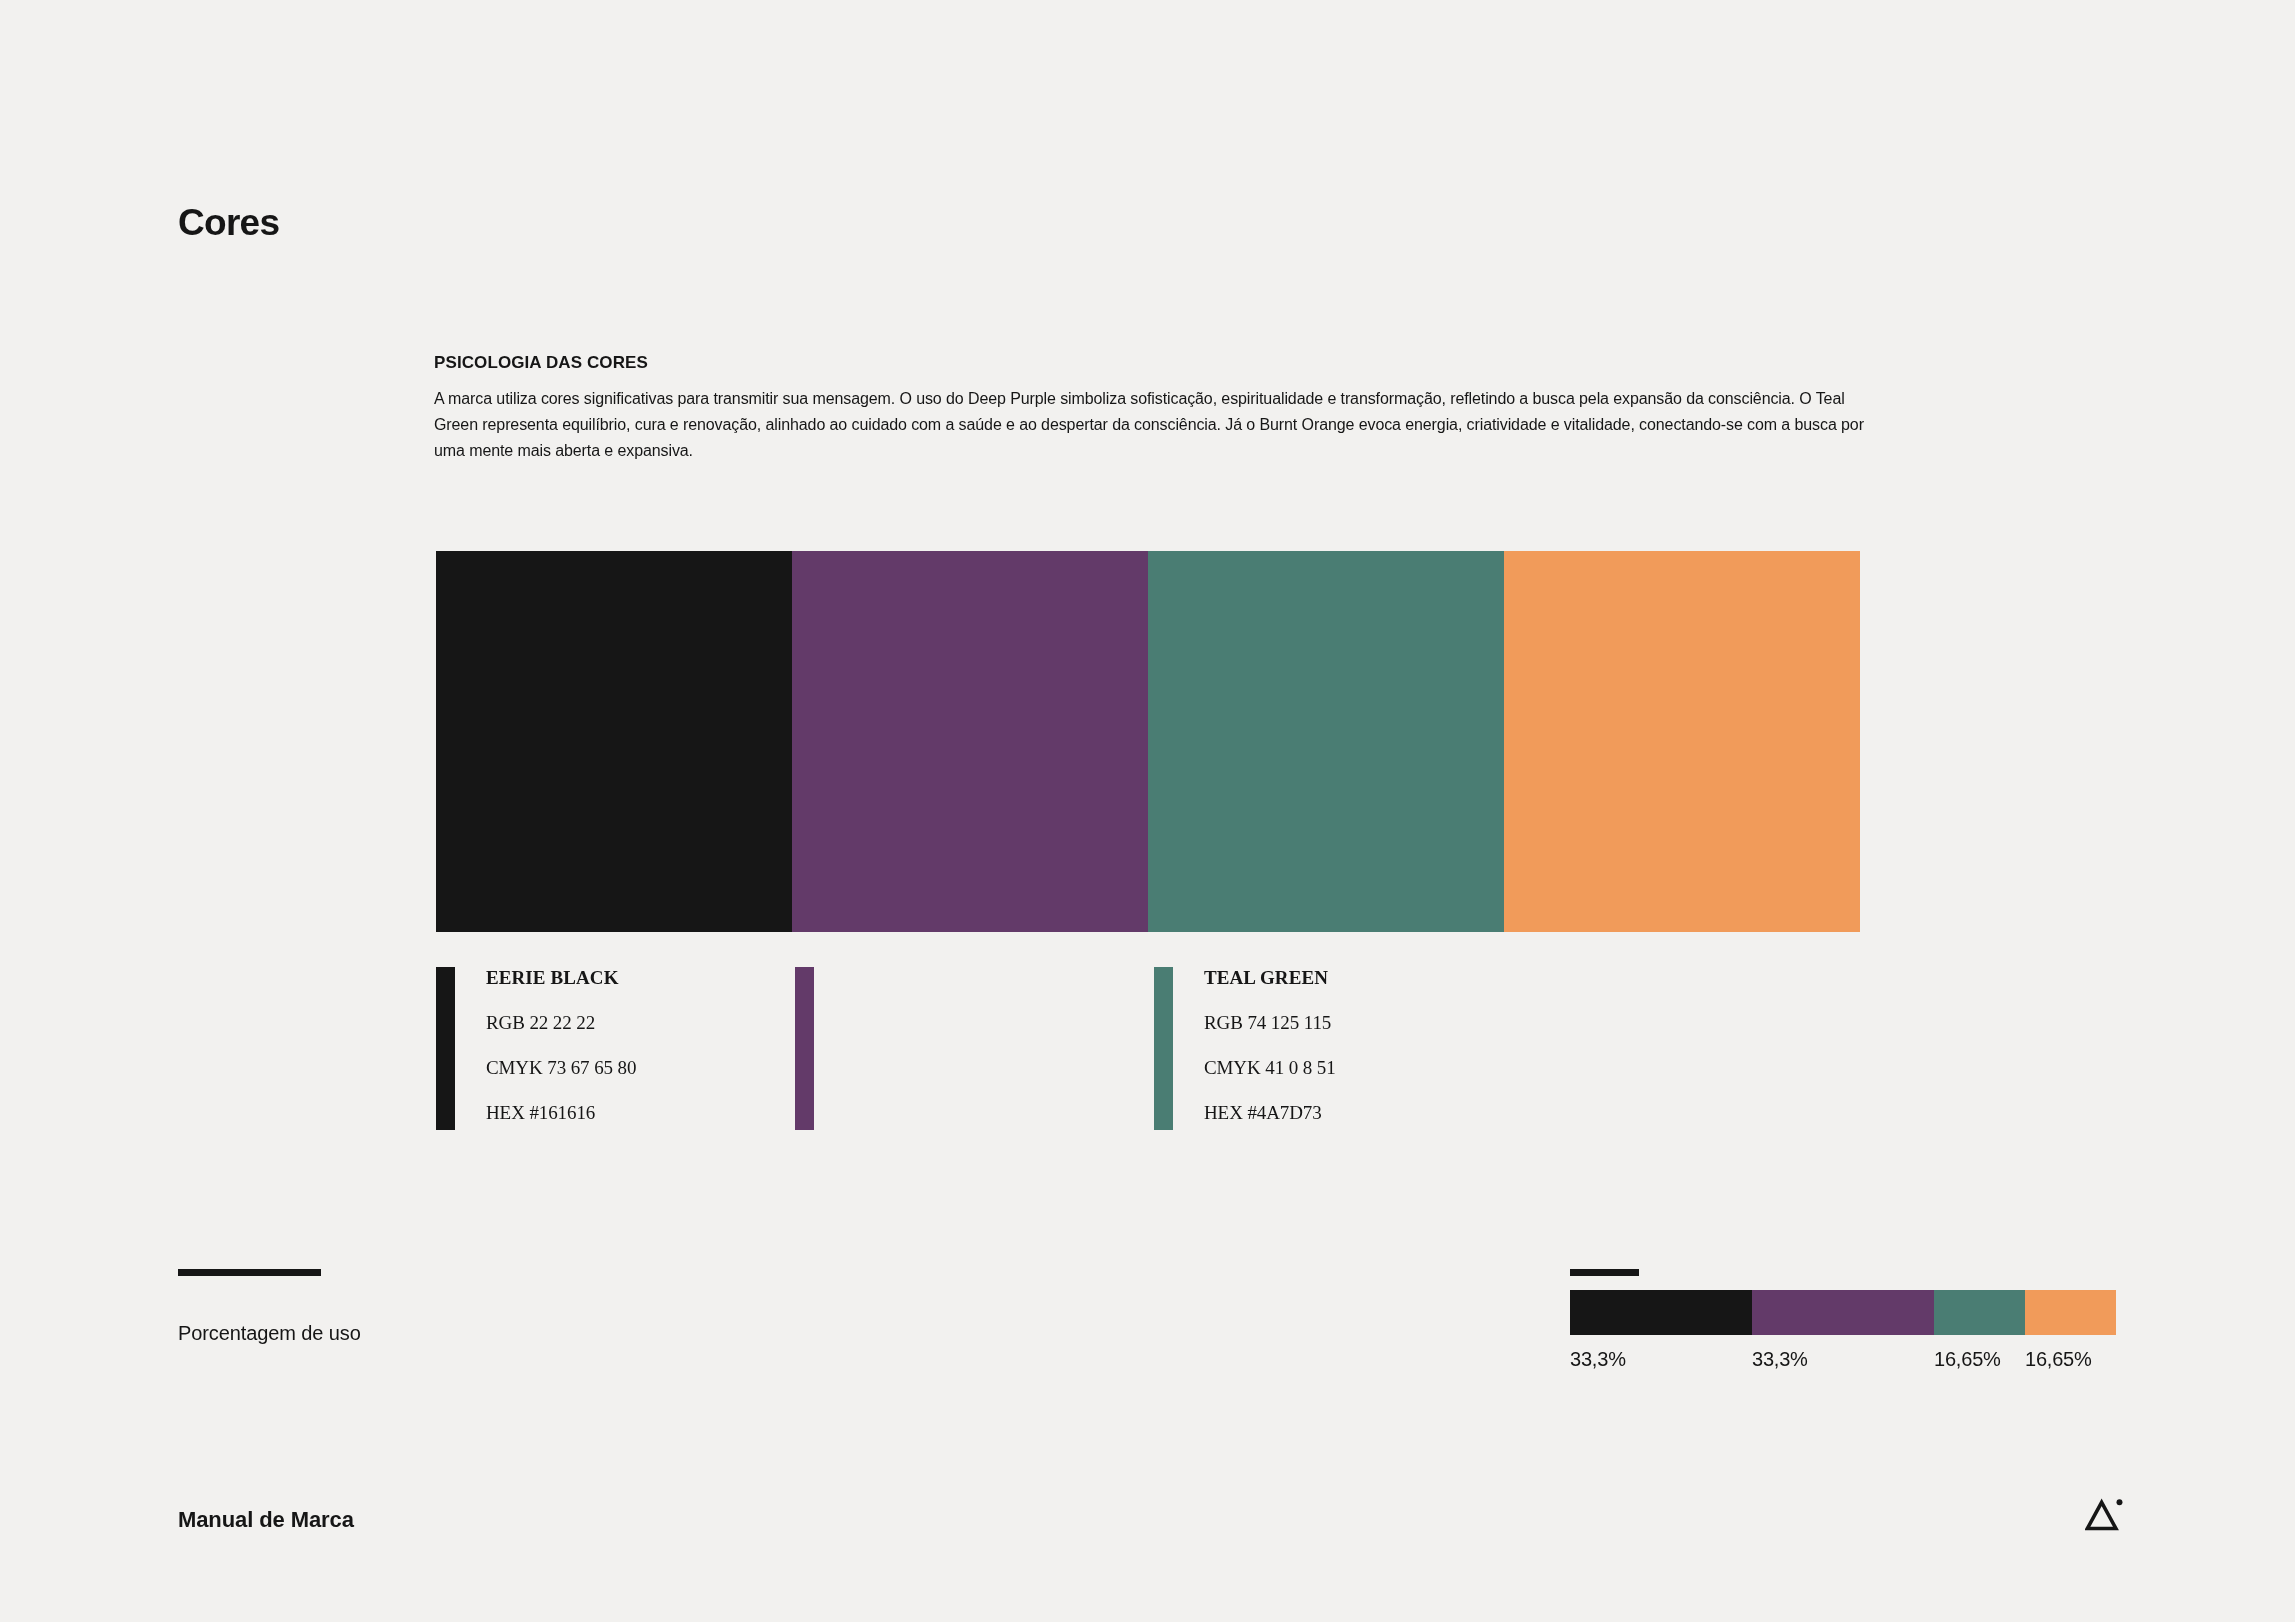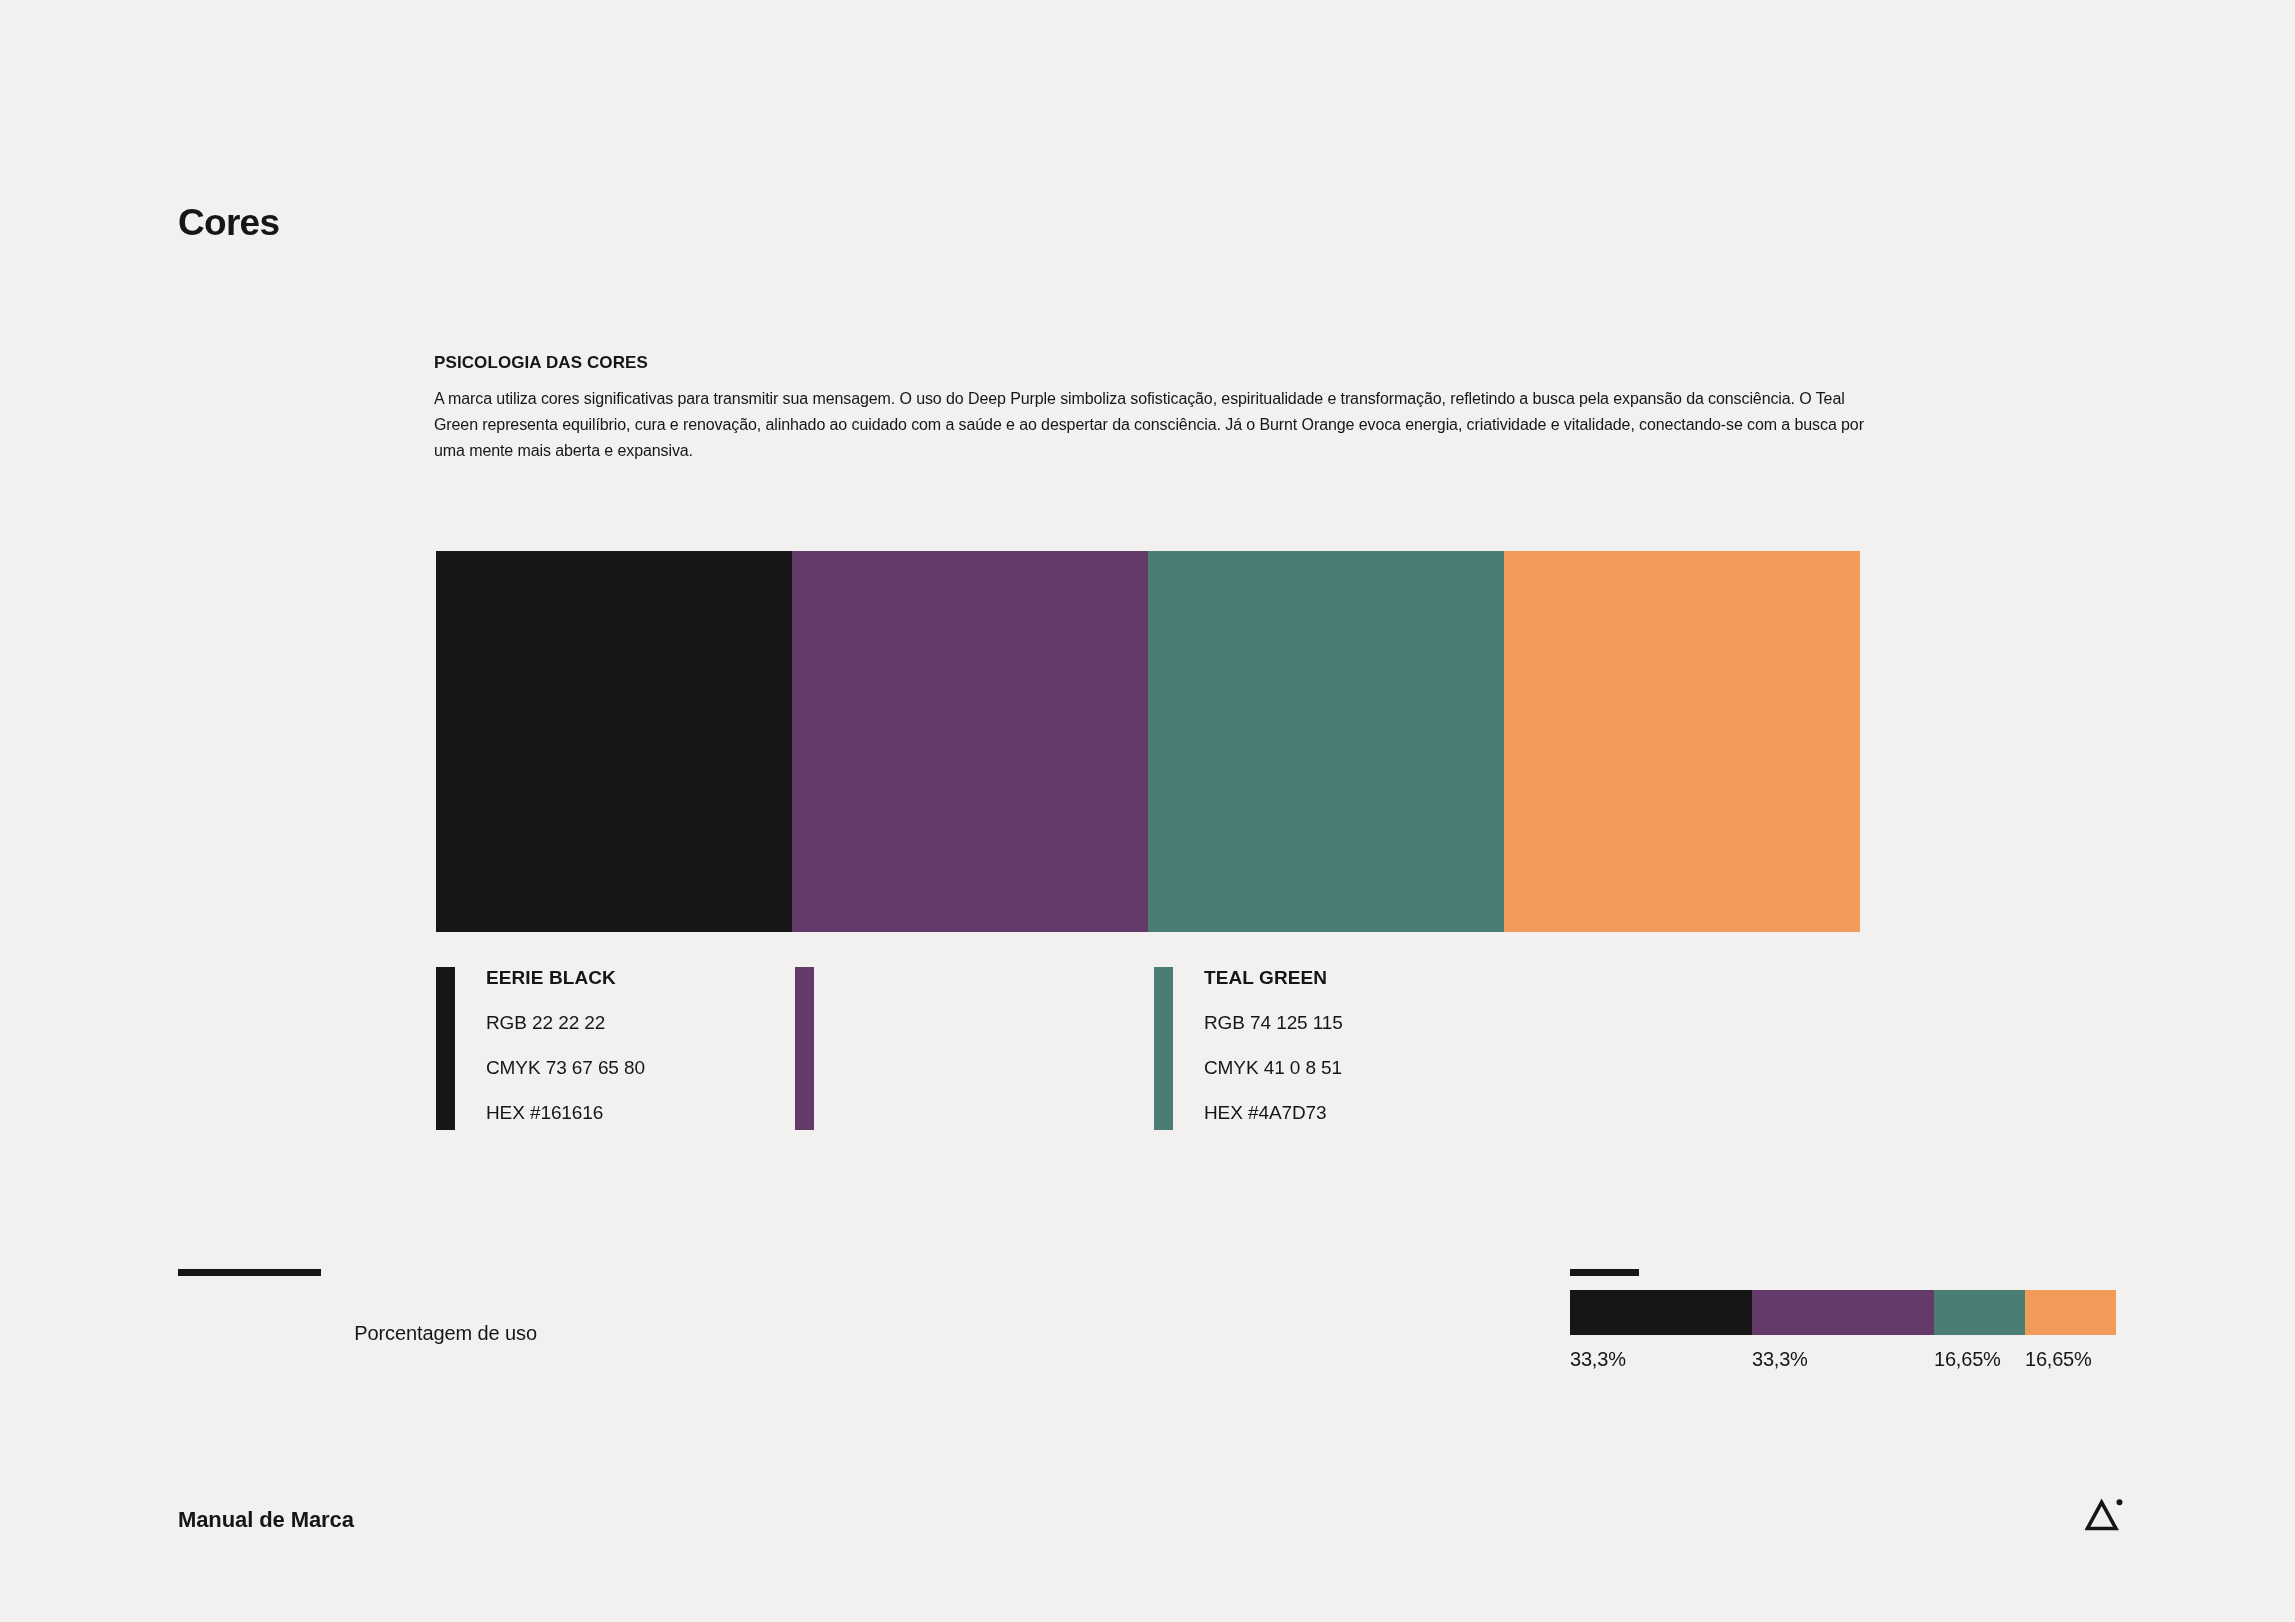--- a/index.html
+++ b/index.html
@@ -84,20 +84,21 @@
     align-items: flex-start;
   }
   .legend-chip {
     width: 19px;
     height: 163px;
     flex: 0 0 19px;
   }
   .legend-text {
     margin-left: 31px;
     padding-top: 1.2px;
+    font-family: Liberation Serif, serif;
   }
   .legend-name {
     font-size: 19px;
     font-weight: 700;
     letter-spacing: 0.1px;
     line-height: 1;
     margin-bottom: 26px;
   }
   .legend-line {
     font-size: 19px;
@@ -107,21 +108,20 @@
     margin-bottom: 26px;
   }
   .legend-line:last-child { margin-bottom: 0; }
 
   
   .usage-label-block {
     position: absolute;
     left: 178px;
     top: 1269px;
     width: 359px;
-    text-align: right;
   }
   .usage-rule {
     width: 143px;
     height: 6.6px;
     background: #161616;
   }
   .usage-label {
     margin-top: 47px;
     font-size: 20px;
     font-weight: 400;

